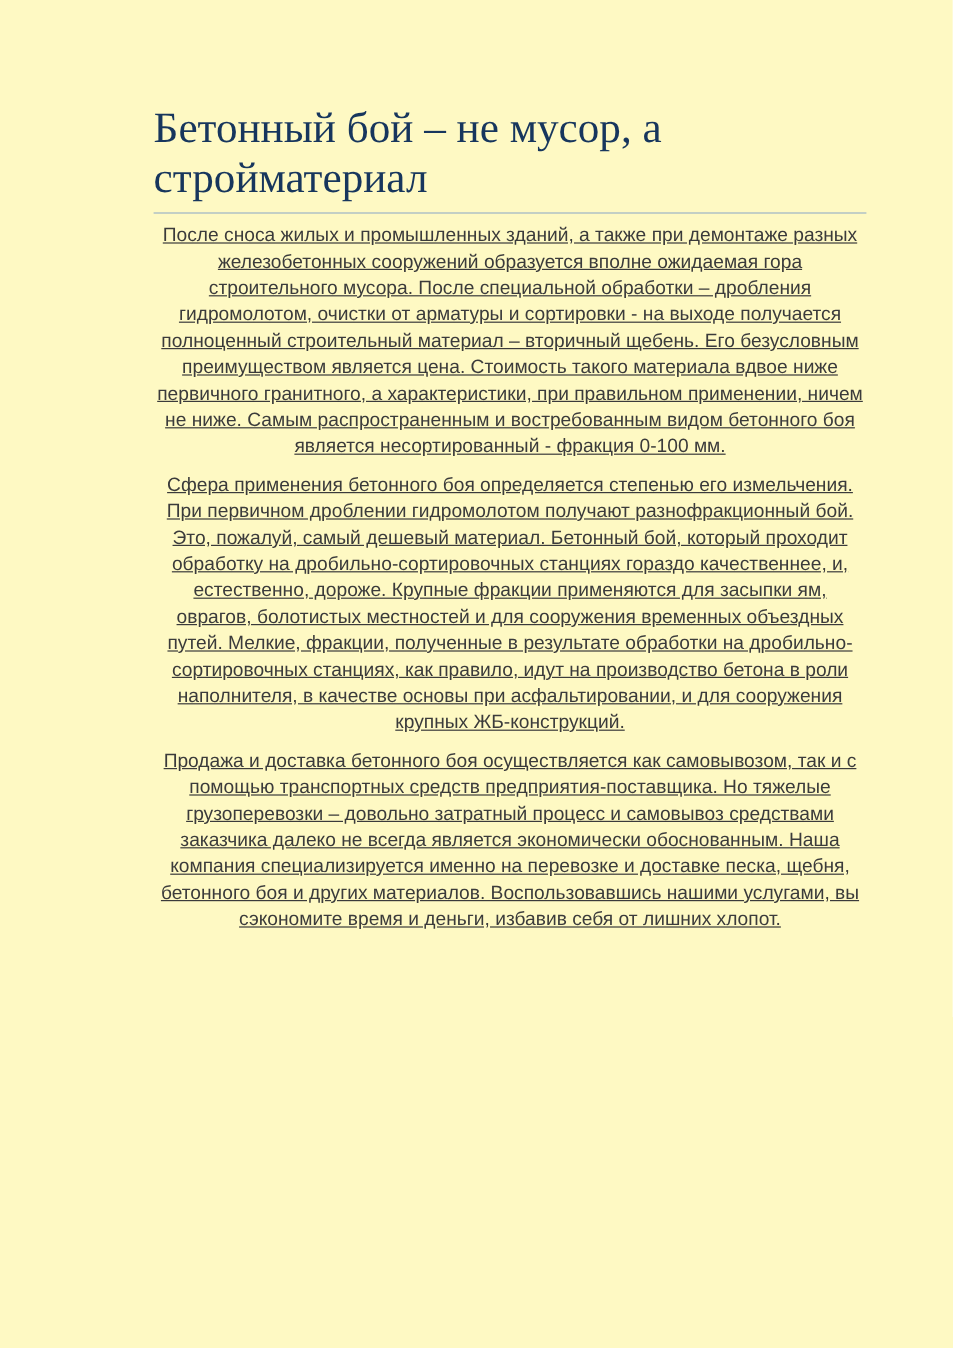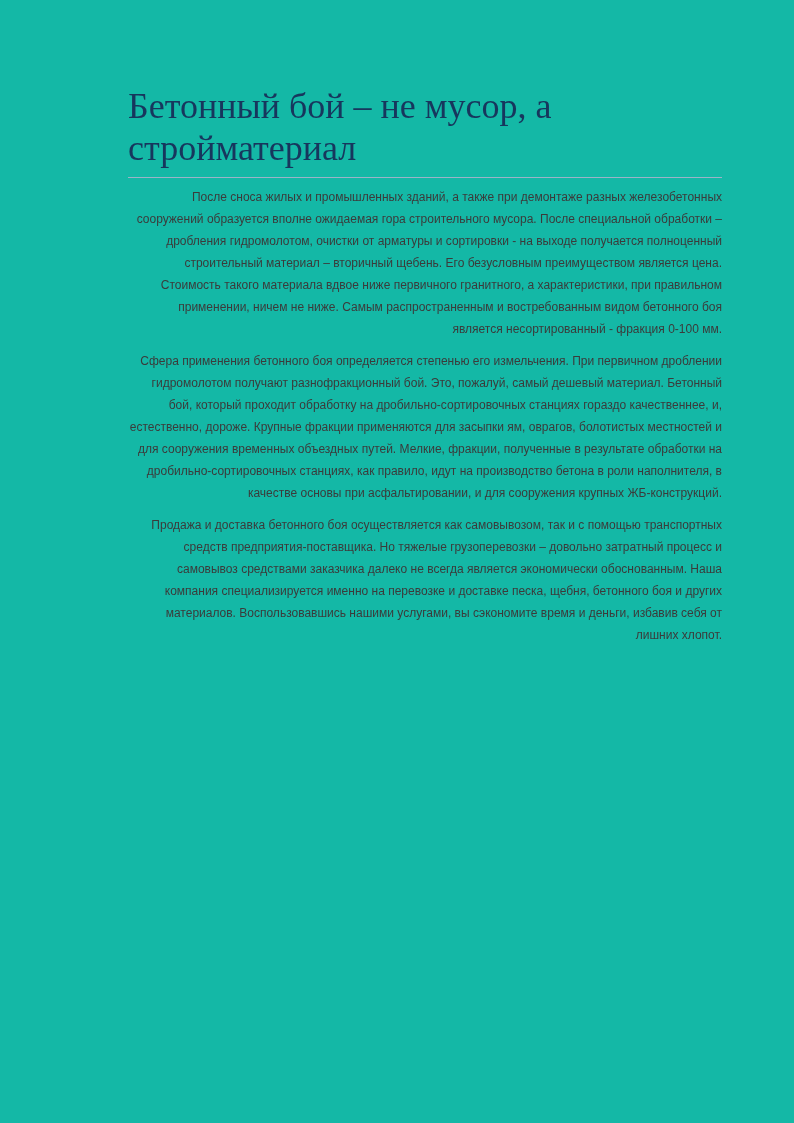--- a/index.html
+++ b/index.html
@@ -4,42 +4,43 @@
 <style>
   html, body {
     margin: 0;
     padding: 0;
     background: #ffffff;
   }
   .page {
     position: relative;
     width: 794px;
     height: 1123px;
-    background: #14b8a6;
+    background: #fef9c3;
     box-sizing: border-box;
     padding: 85px 72px 12px 128px;
     overflow: hidden;
   }
   .doc-title {
     font-family: "Liberation Serif", "DejaVu Serif", serif;
     font-weight: 400;
     font-size: 36px;
     line-height: 42px;
     color: #17365D;
     margin: 0 0 8px 0;
     padding-bottom: 8px;
     border-bottom: 1px solid #9CB3C7;
   }
   .doc-paragraph {
     font-family: "Liberation Sans", "DejaVu Sans", sans-serif;
-    font-size: 12px;
+    font-size: 16px;
     line-height: 22px;
     color: #3B3B3B;
     margin: 0 0 10px 0;
-    text-align: right;
+    text-align: center;
+    text-decoration: underline;
   }
 </style>
 </head>
 <body>
 
 <div class="page">
   <h1 class="doc-title">Бетонный бой – не мусор, а стройматериал</h1>
 
   <p class="doc-paragraph">После сноса жилых и промышленных зданий, а также при демонтаже разных железобетонных сооружений образуется вполне ожидаемая гора строительного мусора. После специальной обработки – дробления гидромолотом, очистки от арматуры и сортировки - на выходе получается полноценный строительный материал – вторичный щебень. Его безусловным преимуществом является цена. Стоимость такого материала вдвое ниже первичного гранитного, а характеристики, при правильном применении, ничем не ниже. Самым распространенным и востребованным видом бетонного боя является несортированный - фракция 0-100 мм.</p>
 

